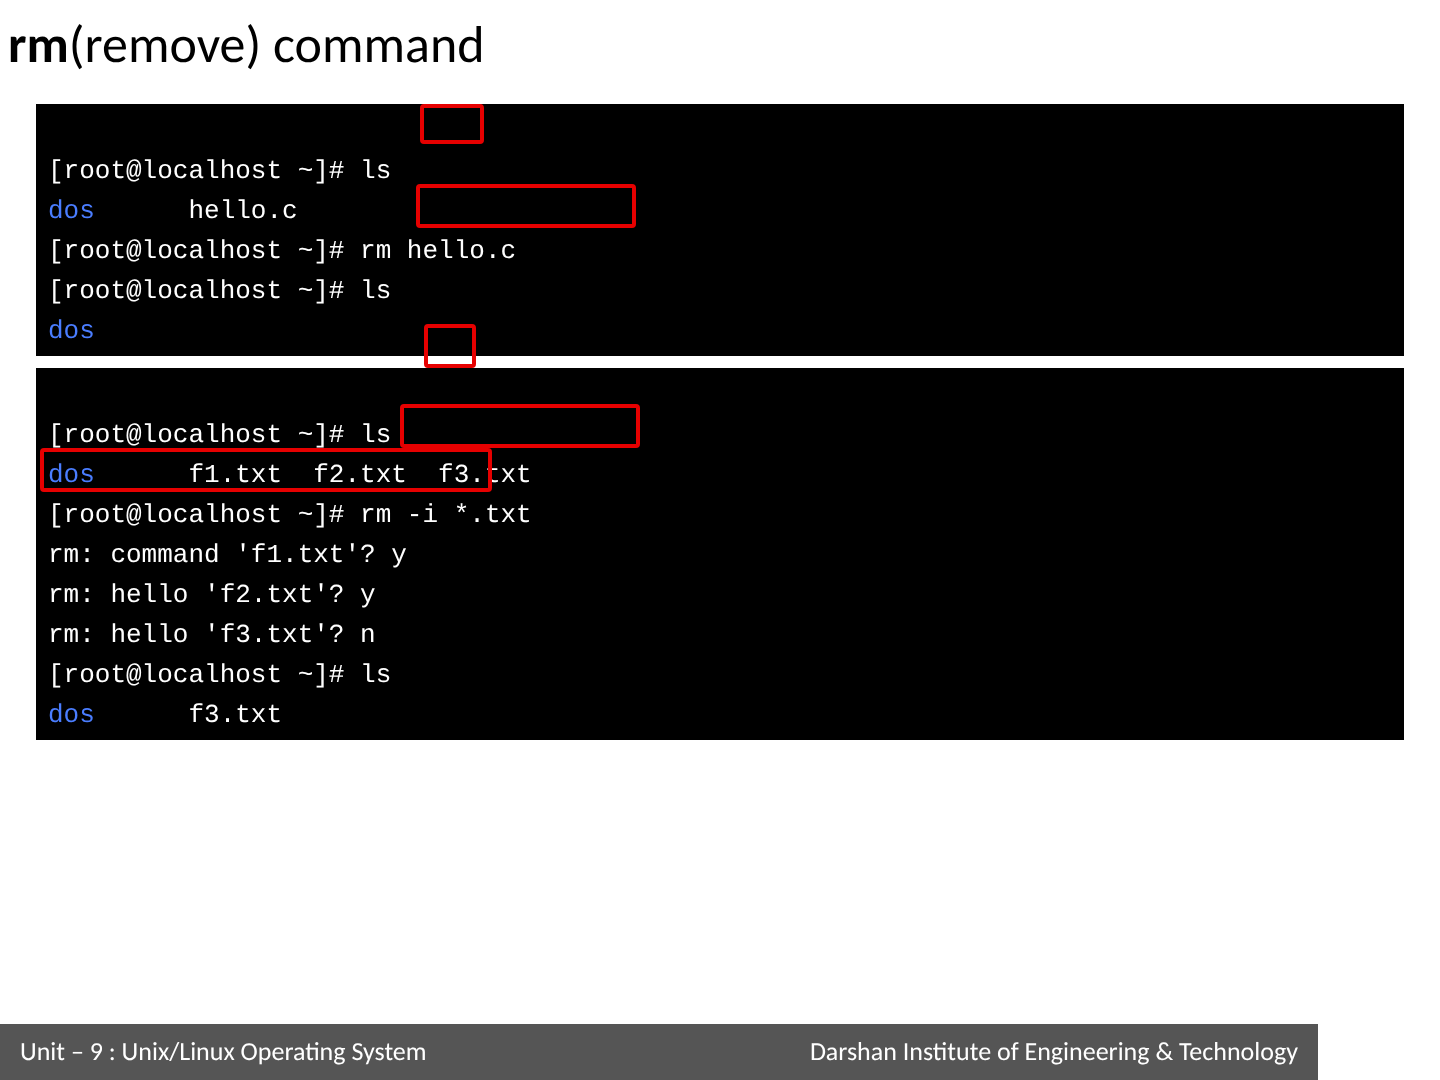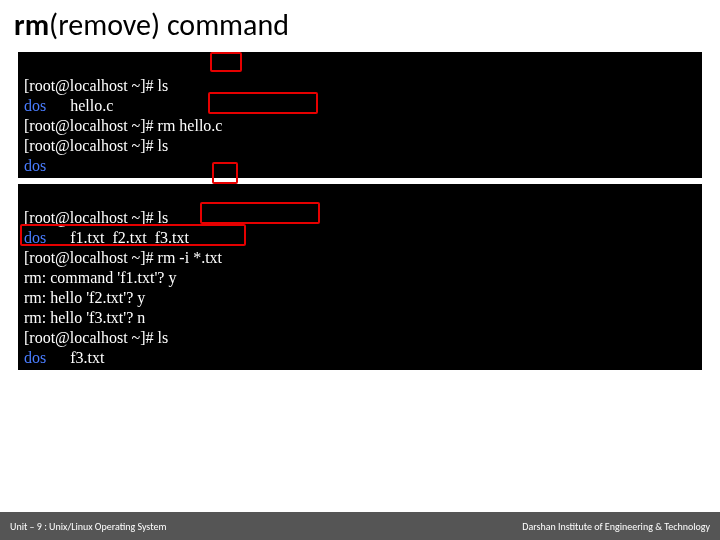--- a/index.html
+++ b/index.html
@@ -1,25 +1,25 @@
 <!DOCTYPE html>
 <html><head>
 <meta charset="utf-8">
 <style>
   * { margin: 0; padding: 0; box-sizing: border-box; }
   html, body { width: 720px; height: 540px; background: #fff; font-family: Calibri, Arial, sans-serif; overflow: hidden; }
   .slide { position: relative; width: 720px; height: 540px; }
-  .title { position: absolute; left: 14px; top: 6px; font-size: 30px; color: #000; }
+  .title { position: absolute; left: 4px; top: 6px; font-size: 26px; color: #000; }
   .title .bold { font-weight: 700; }
   .term-wrap { position: absolute; left: 18px; top: 52px; width: 684px; }
-  .term { background: #000; color: #fff; font-family: Liberation Serif, serif; font-size: 16px; line-height: 20px; padding: 4px 6px 2px 6px; white-space: pre; }
+  .term { background: #000; color: #fff; font-family: Liberation Mono, monospace; font-size: 13px; line-height: 20px; padding: 4px 6px 2px 6px; white-space: pre; }
   .divider { height: 6px; background: #fff; }
   .blue { color: #4a7dff; }
   .hl { position: absolute; border: 2px solid #e60000; border-radius: 2px; }
-  .footer { position: absolute; left: 0; bottom: 0; width: 720px; height: 28px; background: #555; color: #fff; font-size: 10px; display: flex; align-items: center; justify-content: space-between; padding: 0 10px; }
+  .footer { position: absolute; left: 0; bottom: 0; width: 659px; height: 28px; background: #555; color: #fff; font-size: 13px; display: flex; align-items: center; justify-content: space-between; padding: 0 10px; }
   .footer .left, .footer .right { white-space: nowrap; }
 </style>
 </head>
 <body>
 
 <div class="slide">
 
   <div class="title">
     <span class="bold">rm</span><span>(remove) command</span>
   </div>

